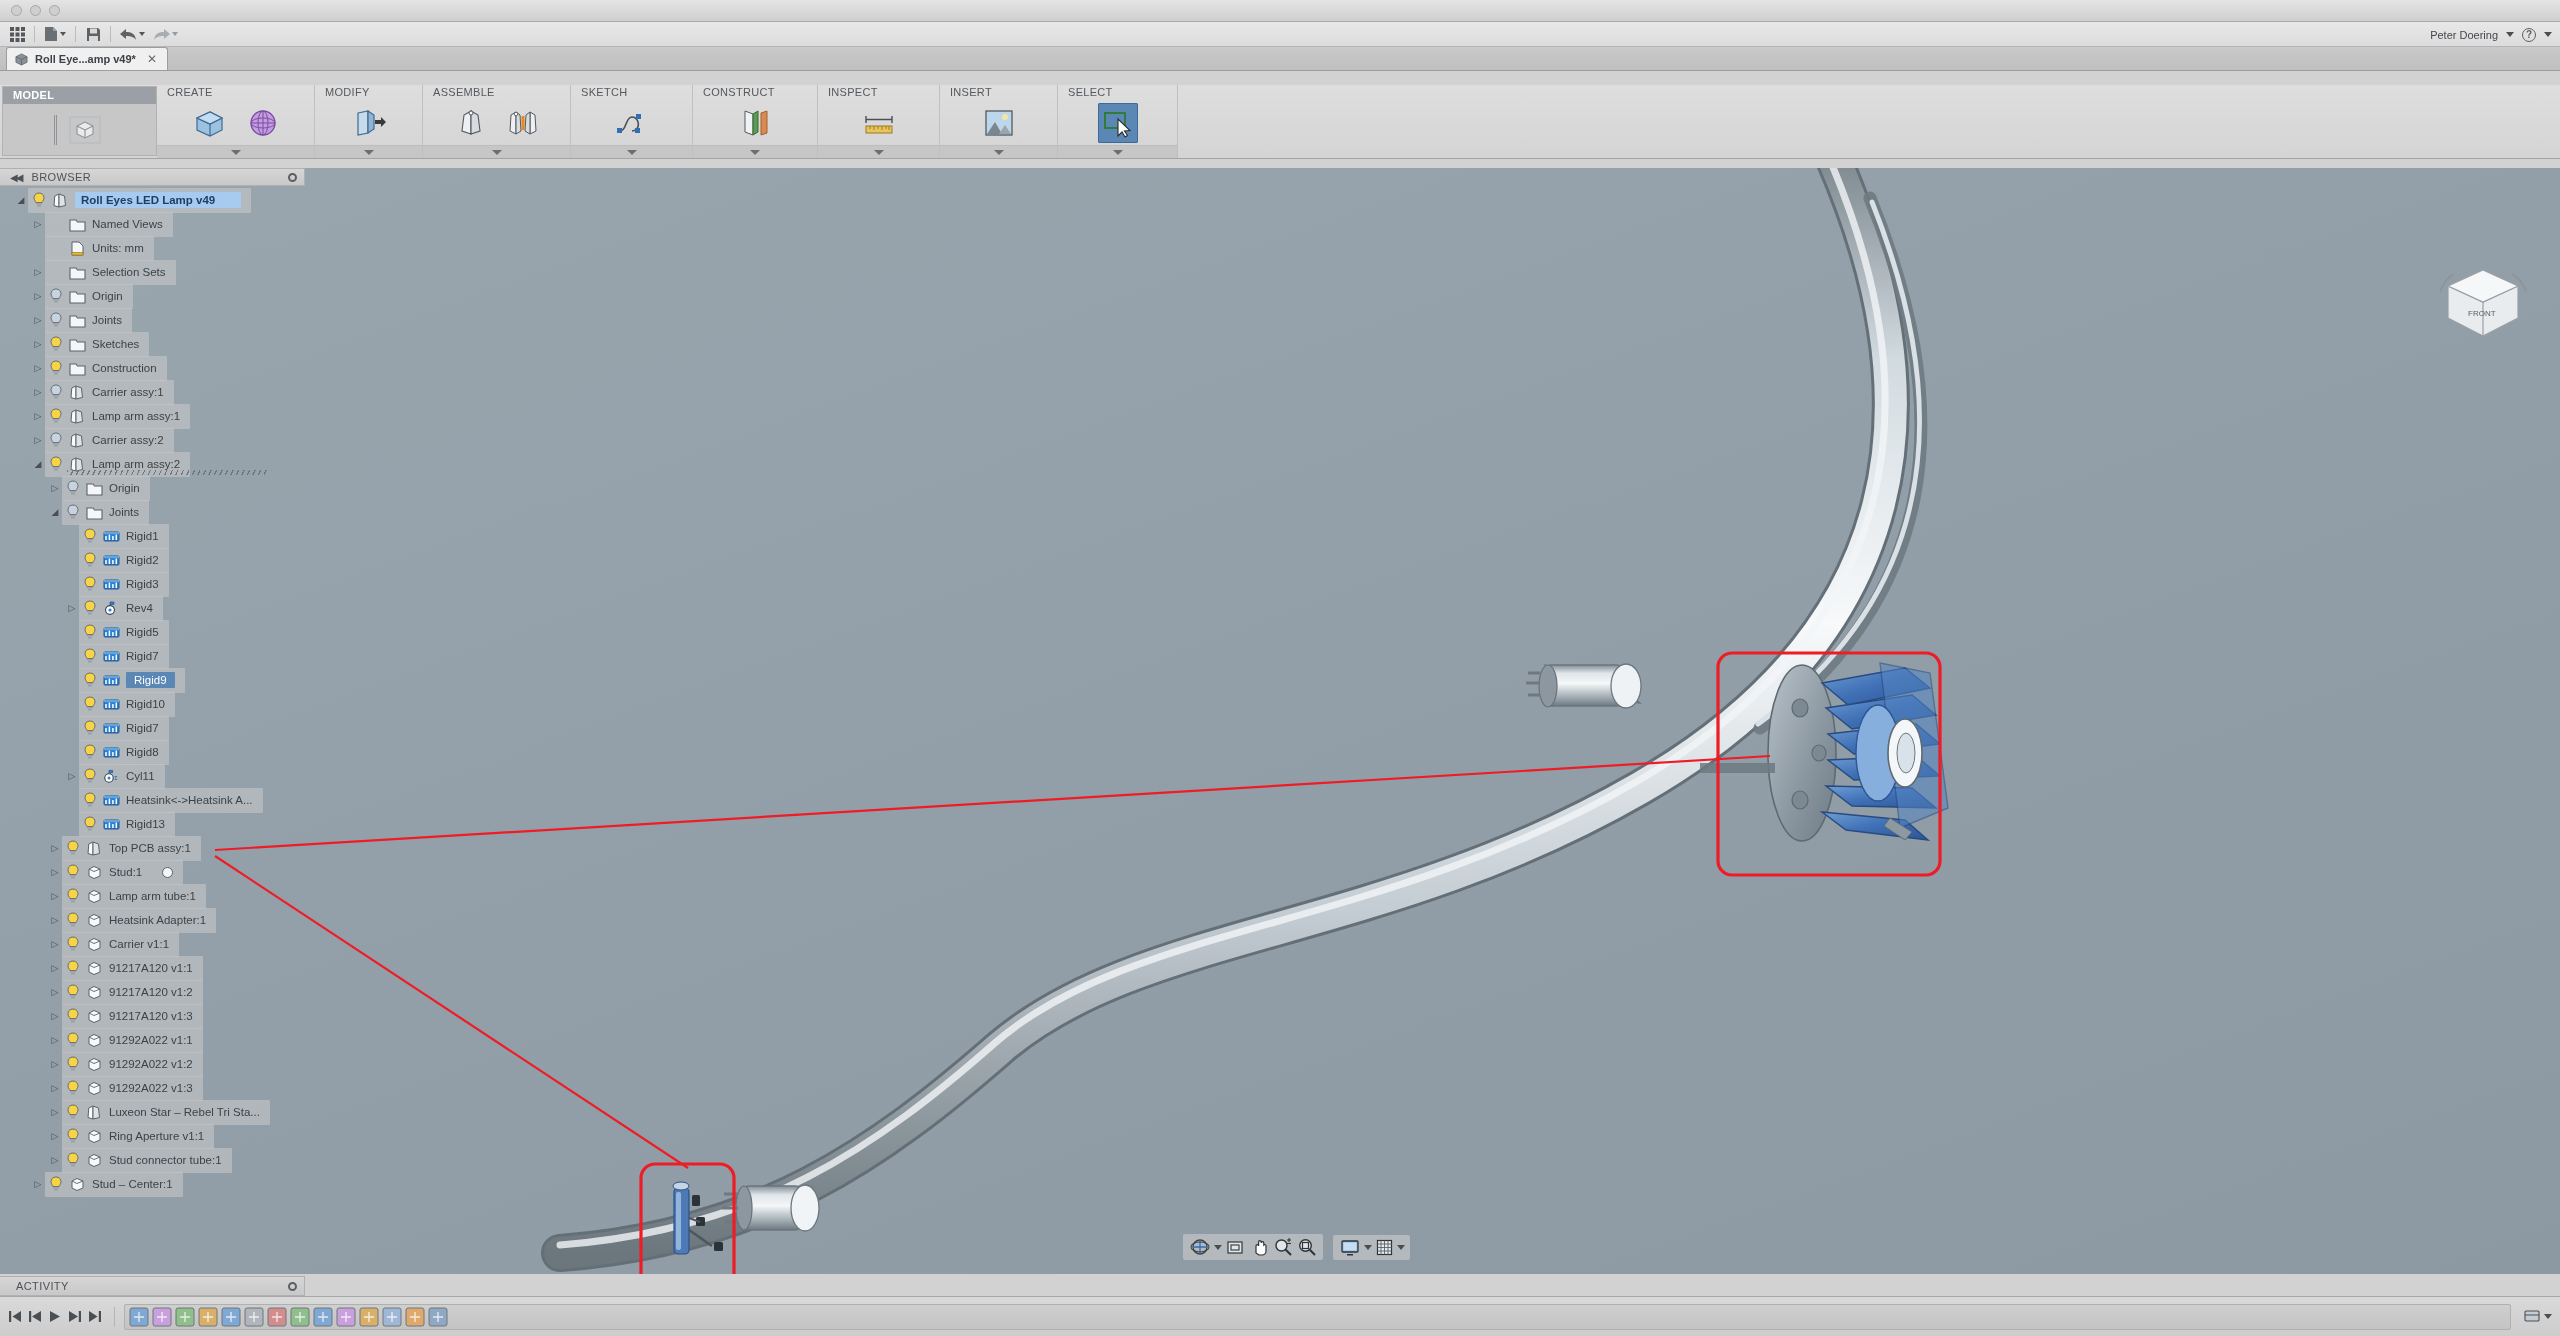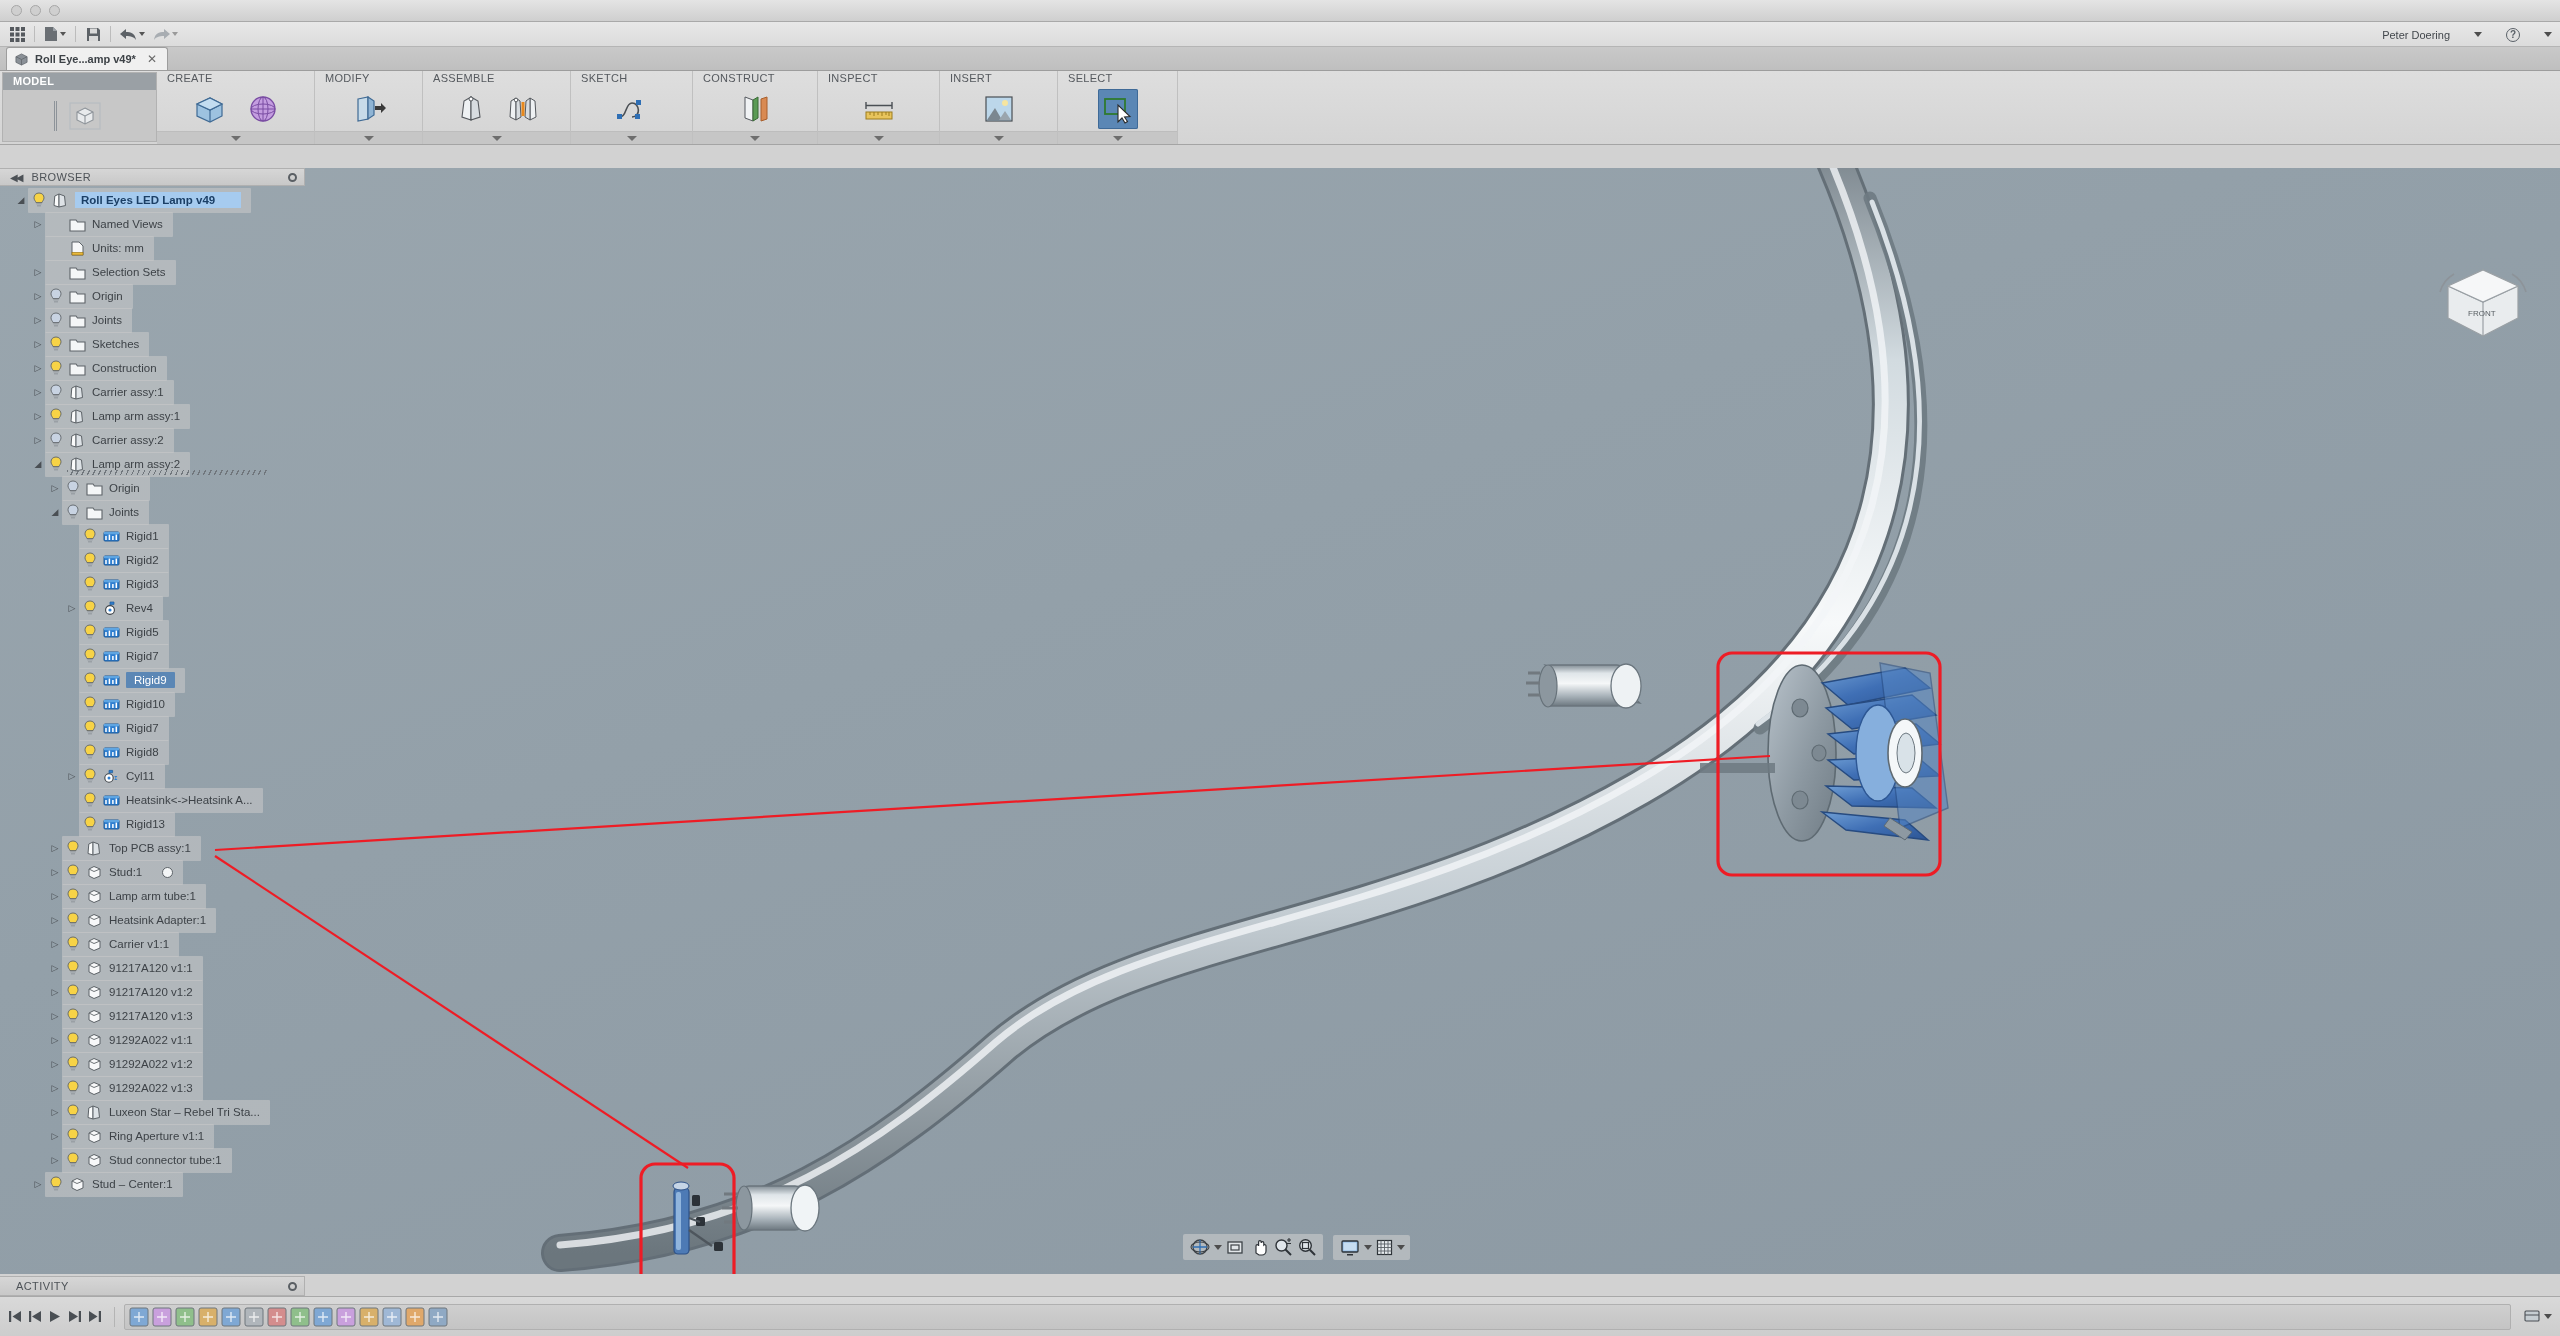--- a/index.html
+++ b/index.html
@@ -45,21 +45,21 @@
   }
   .qa-sep { width: 1px; height: 16px; background: #bcbcbc; margin: 0 4px; }
   .caret-sm {
     width: 0; height: 0; margin-left: 2px;
     border-left: 3.5px solid transparent;
     border-right: 3.5px solid transparent;
     border-top: 4px solid #555;
   }
   .user-area {
     position: absolute; right: 8px; top: 0; height: 25px;
-    display: flex; align-items: center; gap: 24px;
+    display: flex; align-items: center; gap: 8px;
     font-size: 11px; color: #42474c;
   }
   .help-circ {
     width: 14px; height: 14px; border-radius: 50%;
     border: 1.4px solid #5a6168; color: #5a6168;
     font-size: 10px; line-height: 11px; text-align: center; font-weight: bold;
   }
 
   
   .tabstrip {
@@ -79,20 +79,21 @@
   .tab-cube { width: 13px; height: 13px; }
   .tab-close { font-size: 12px; color: #6a6a6a; font-weight: normal; margin-left: 4px; }
 
   
   .ribbon {
     height: 74px;
     background: linear-gradient(#dedede,#d4d4d4);
     border-bottom: 1px solid #a4a4a4;
     display: flex; align-items: stretch;
     position: relative;
+    margin-top: 14px;
   }
   .panel {
     display: flex; flex-direction: column;
     border-right: 1px solid #c0c0c0;
     position: relative;
     min-width: 0;
   }
   .panel-title {
     height: 16px; padding: 1px 10px 0 10px;
     font-size: 11px; color: #55595e;

